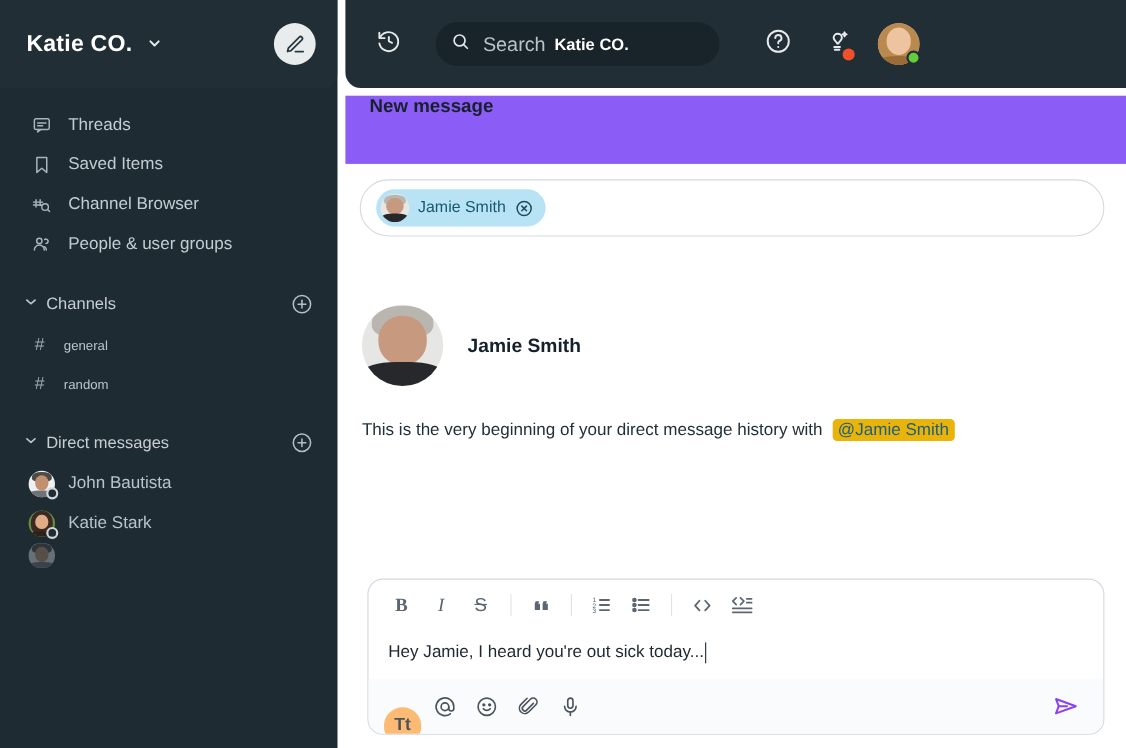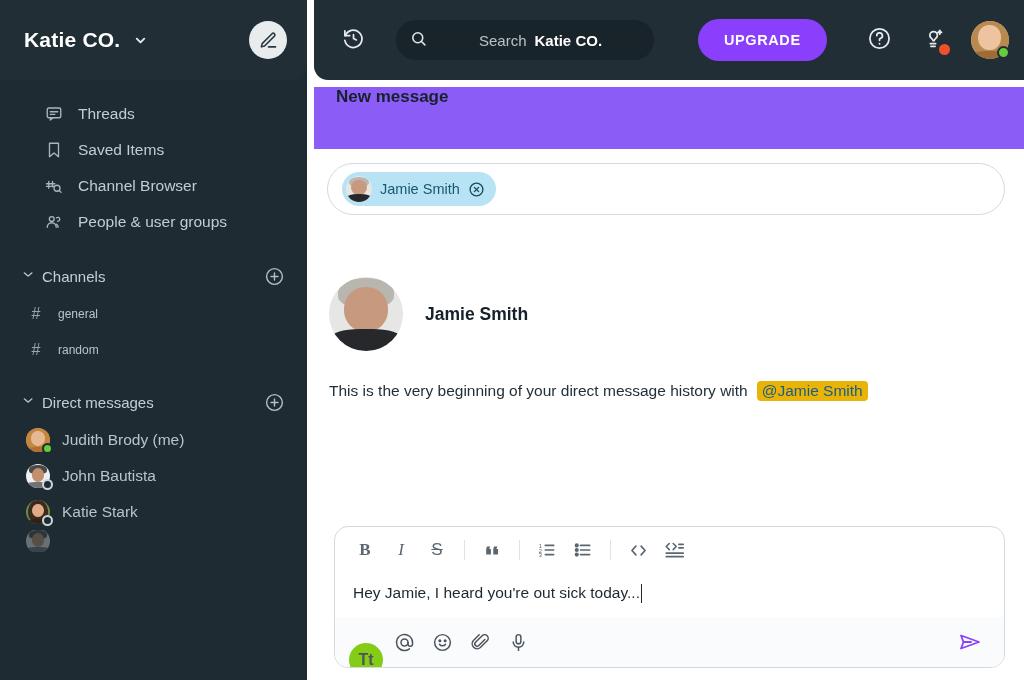--- a/index.html
+++ b/index.html
@@ -49,21 +49,21 @@
   .compose-btn {
     margin-left: auto;
     width: 38px; height: 38px;
     border-radius: 50%;
     background: #e9eced;
     display: flex; align-items: center; justify-content: center;
     cursor: pointer;
   }
   .compose-btn svg { display: block; }
 
-  .nav-list { padding: 16px 0 2px 16px; }
+  .nav-list { padding: 16px 0 2px 0; }
   .nav-item {
     display: flex; align-items: center;
     gap: 14px;
     height: 36px;
     padding: 0 10px 0 28px;
     cursor: pointer;
   }
   .nav-icon {
     width: 20px; height: 20px;
     display: flex; align-items: center; justify-content: center;
@@ -156,21 +156,21 @@
   }
   .searchbox {
     width: 258px; height: 40px;
     background: #19232a;
     border-radius: 20px;
     display: flex; align-items: center;
     padding: 0 14px; gap: 12px;
     margin-left: 12px;
     cursor: text;
   }
-  .search-ph { color: #b9c3c9; font-size: 15px; margin-left: 40px; }
+  .search-ph { color: #b9c3c9; font-size: 18px; }
   .search-ws { color: #ffffff; font-size: 15px; font-weight: bold; margin-left: -4px; }
   .upgrade-btn {
     margin-left: 30px;
     height: 42px; padding: 0 26px;
     background: #8a3ffc;
     color: #ffffff;
     font-size: 14.5px; font-weight: bold;
     letter-spacing: .6px;
     border: none; border-radius: 21px;
     cursor: pointer;
@@ -279,21 +279,21 @@
     height: 50px;
     display: flex; align-items: center;
     padding: 0 14px; gap: 4px;
     background: #fafbfc;
   }
   .act-btn {
     width: 34px; height: 34px;
     display: flex; align-items: center; justify-content: center;
     color: #4a545d; cursor: pointer; border-radius: 50%;
   }
-  .act-btn.active { background: #84cc16; margin-top: 36px; }
+  .act-btn.active { background: #fdba74; margin-top: 36px; }
   .send-btn {
     margin-left: auto;
     width: 40px; height: 34px;
     display: flex; align-items: center; justify-content: center;
     color: #8a3ffc; cursor: pointer;
   }
 
   
   .face { position: relative; background: #d9d9d9; }
   .face i { position: absolute; display: block; }
@@ -428,31 +428,20 @@
         <svg width="21" height="21" viewBox="0 0 24 24" fill="none" stroke="currentColor" stroke-width="1.6" stroke-linecap="round">
             <circle cx="12" cy="12" r="9"></circle>
             <line x1="12" y1="8" x2="12" y2="16"></line>
             <line x1="8" y1="12" x2="16" y2="12"></line>
           </svg>
       </span>
     </div>
 
     <div class="dm-item">
       <span class="dm-avatar">
-        <span class="face f-judith">
-            <i class="hair"></i>
-            <i class="skin"></i>
-            <i class="body"></i>
-          </span>
-        <span class="dm-status online"></span>
-      </span>
-      <span class="dm-name">Judith Brody (me)</span>
-    </div>
-    <div class="dm-item">
-      <span class="dm-avatar">
         <span class="face f-john">
             <i class="hair"></i>
             <i class="skin"></i>
             <i class="body"></i>
           </span>
         <span class="dm-status offline"></span>
       </span>
       <span class="dm-name">John Bautista</span>
     </div>
     <div class="dm-item">
@@ -495,21 +484,20 @@
         <span>
           <svg width="17" height="17" viewBox="0 0 24 24" fill="none" stroke="#dfe5e8" stroke-width="2.2" stroke-linecap="round">
               <circle cx="11" cy="11" r="7"></circle>
               <line x1="16.2" y1="16.2" x2="21" y2="21"></line>
             </svg>
         </span>
         <span class="search-ph">Search</span>
         <span class="search-ws">Katie CO.</span>
       </div>
 
-      <button class="upgrade-btn">UPGRADE</button>
 
       <div class="icon-btn" style="margin-left:22px;">
         <span>
           <svg width="25" height="25" viewBox="0 0 24 24" fill="none" stroke="currentColor" stroke-width="1.7" stroke-linecap="round" stroke-linejoin="round">
               <circle cx="12" cy="12" r="9.2"></circle>
               <path d="M9.4 9.2a2.7 2.7 0 1 1 3.5 2.6c-.6.2-.9.7-.9 1.4v.5"></path>
               <circle cx="12" cy="17" r="0.9" fill="currentColor" stroke="none"></circle>
             </svg>
         </span>
       </div>

